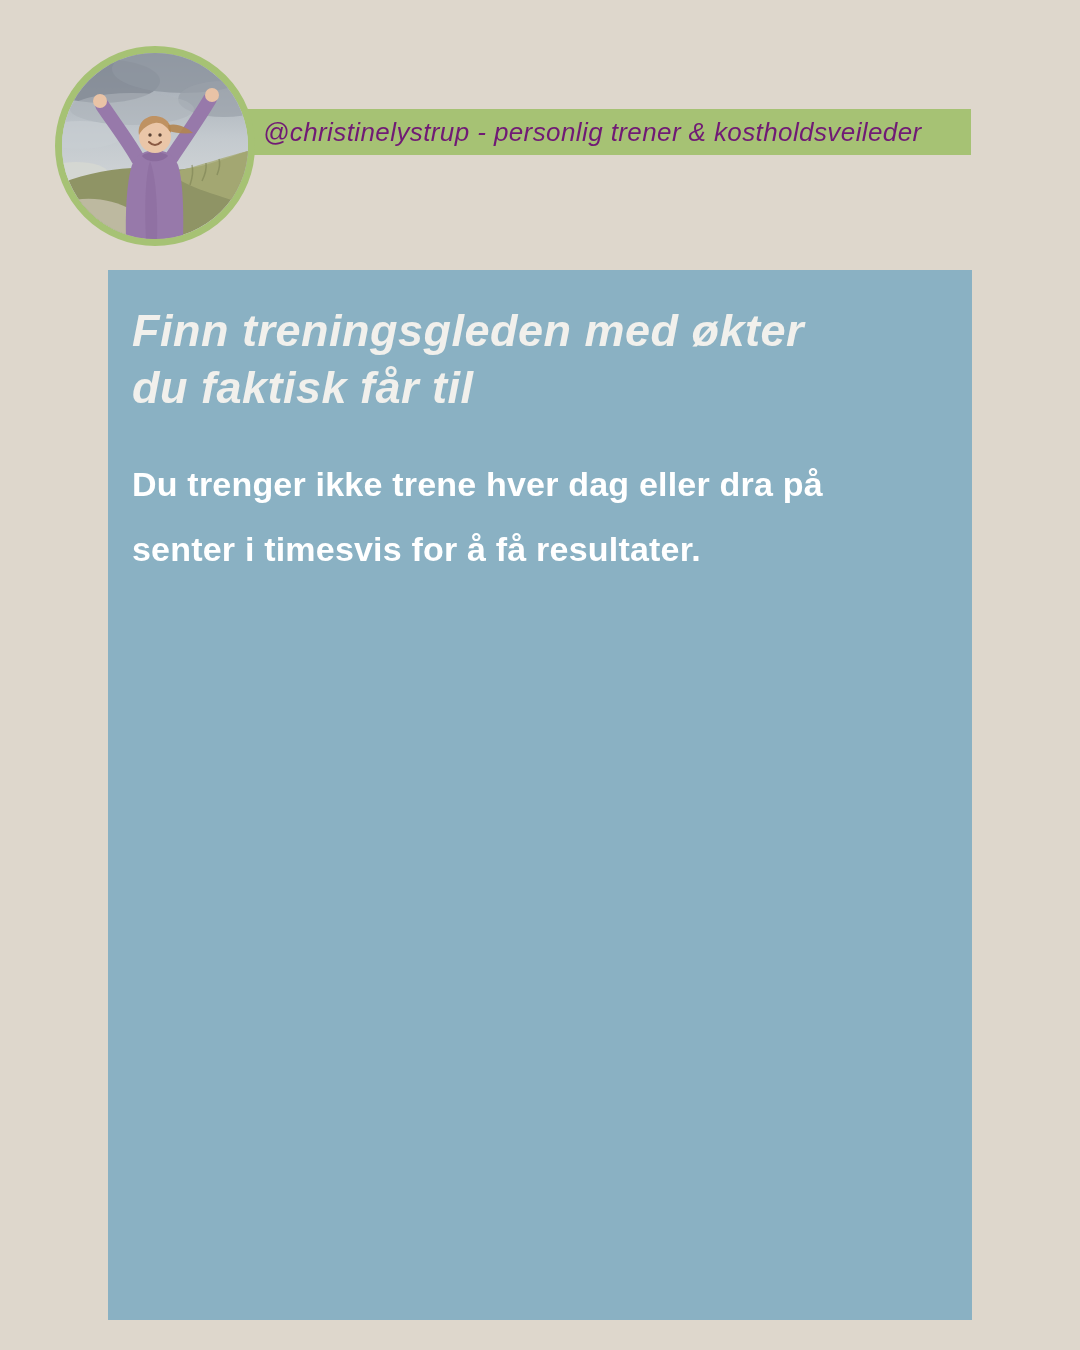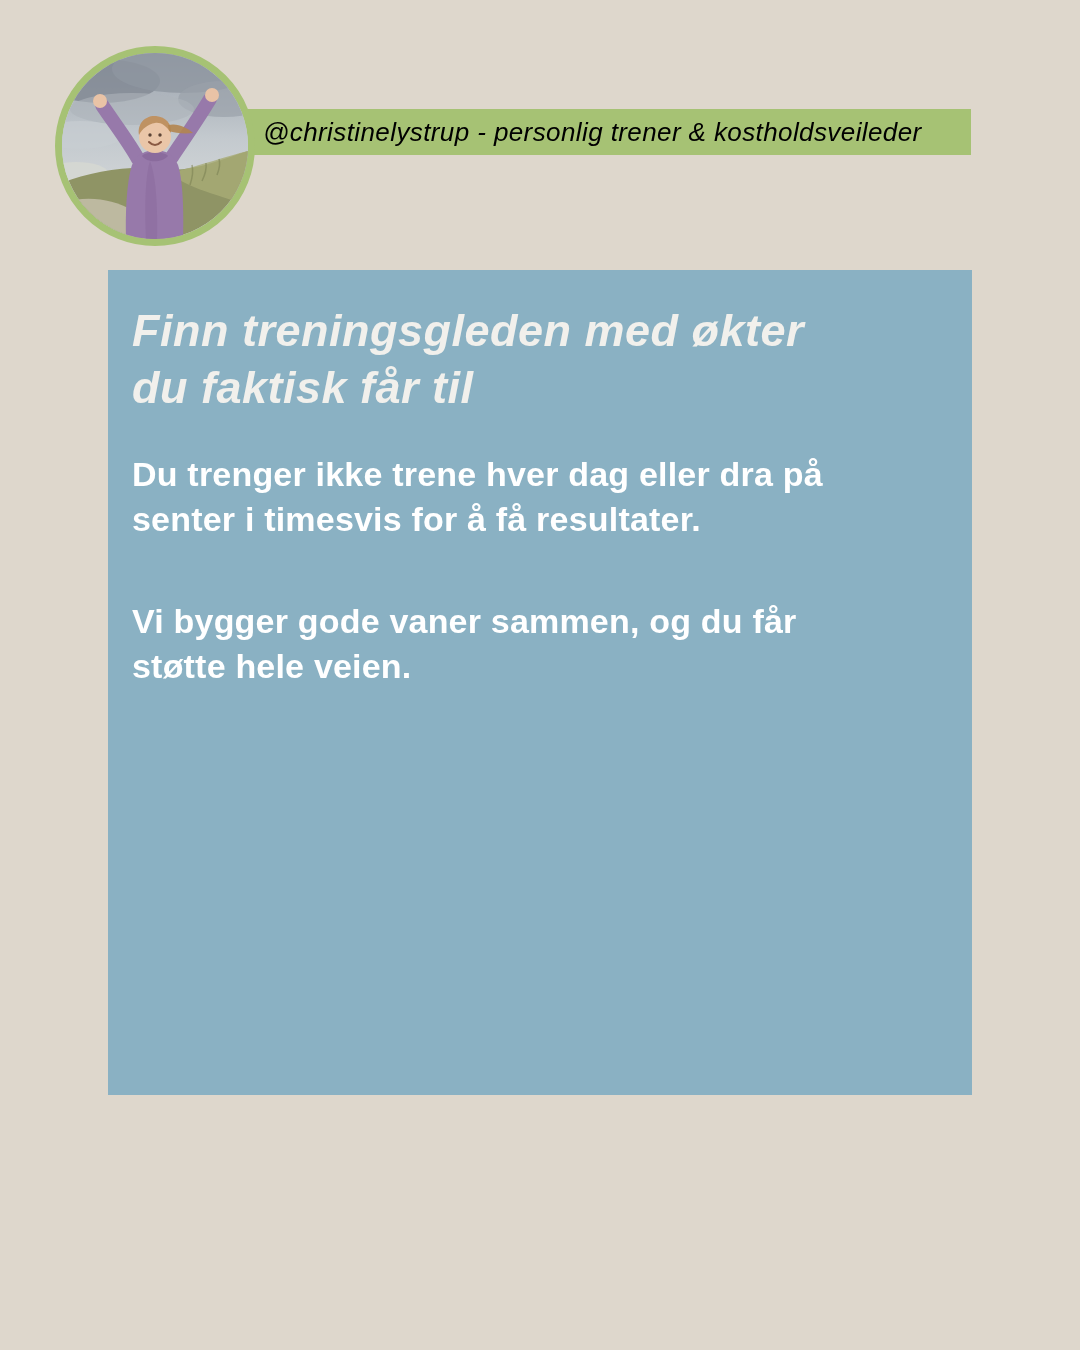--- a/index.html
+++ b/index.html
@@ -18,21 +18,21 @@
     top: 109px;
     width: 814px;
     height: 46px;
     background: #a6c274;
     z-index: 1;
     display: flex;
     align-items: center;
   }
   .banner-text {
     padding-left: 106px;
-    color: #000000;
+    color: #701a75;
     font-style: italic;
     font-weight: 400;
     font-size: 26px;
     letter-spacing: 0.4px;
     white-space: nowrap;
   }
   
   .avatar {
     position: absolute;
     left: 55px;
@@ -45,39 +45,39 @@
     z-index: 2;
     background: #cdd2d6;
   }
   .avatar svg { display: block; width: 100%; height: 100%; }
   
   .card {
     position: absolute;
     left: 108px;
     top: 270px;
     width: 864px;
-    height: 825px;
+    height: 1050px;
     background: #8ab1c3;
     box-sizing: border-box;
     padding: 32px 24px;
   }
   .card-heading {
     margin: 0 0 36px 0;
     font-size: 45px;
     line-height: 57px;
     font-style: italic;
     font-weight: 700;
     color: #f1f0ec;
     letter-spacing: 0.5px;
     white-space: pre;
   }
   .card-paragraph {
     margin: 0 0 57px 0;
     font-size: 34px;
-    line-height: 45px;
+    line-height: 65px;
     font-weight: 700;
     color: #ffffff;
     letter-spacing: 0.2px;
     white-space: pre;
   }
 </style>
 </head>
 <body>
 
 <div class="canvas">
@@ -132,17 +132,15 @@
       <circle cx="98" cy="82" r="1.7" fill="#5b4436"></circle>
       <path d="M87,89 q6,6 12,0" stroke="#8a5a43" stroke-width="2" fill="none" stroke-linecap="round"></path>
     </svg>
   </div>
 
   <div class="card">
     <h1 class="card-heading">Finn treningsgleden med økter
 du faktisk får til</h1>
     <p class="card-paragraph">Du trenger ikke trene hver dag eller dra på
 senter i timesvis for å få resultater.</p>
-    <p class="card-paragraph">Vi bygger gode vaner sammen, og du får
-støtte hele veien.</p>
   </div>
 
 </div>
 
 </body></html>

